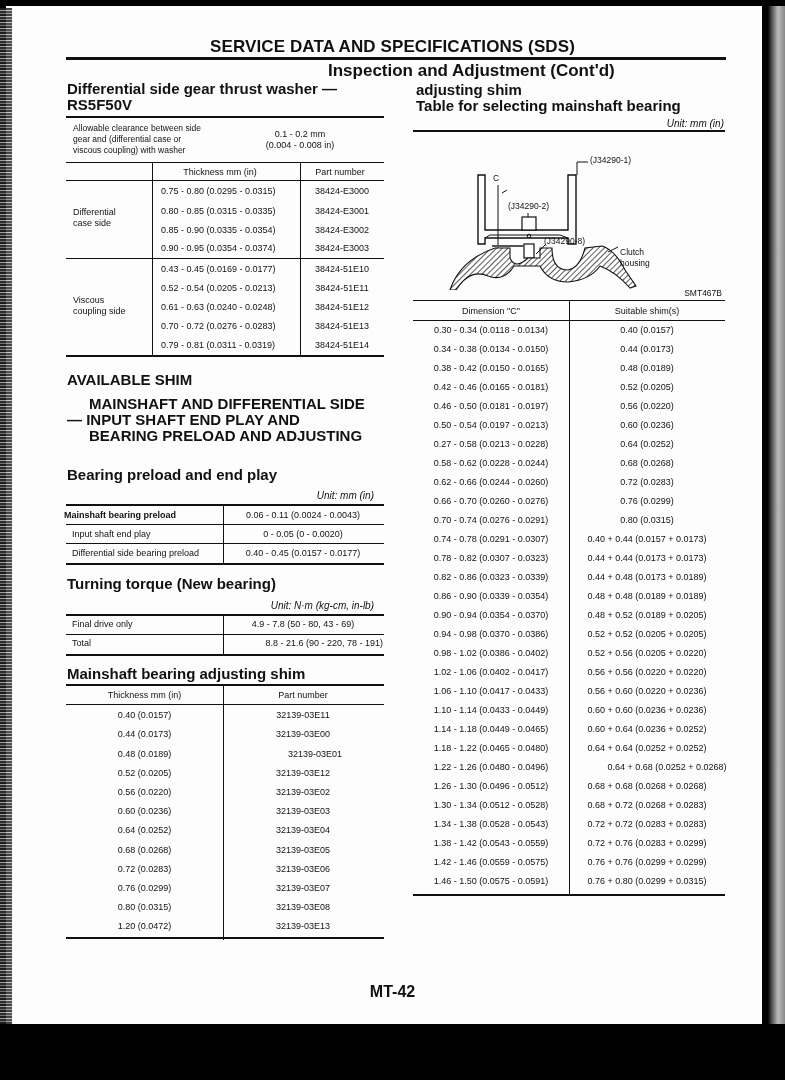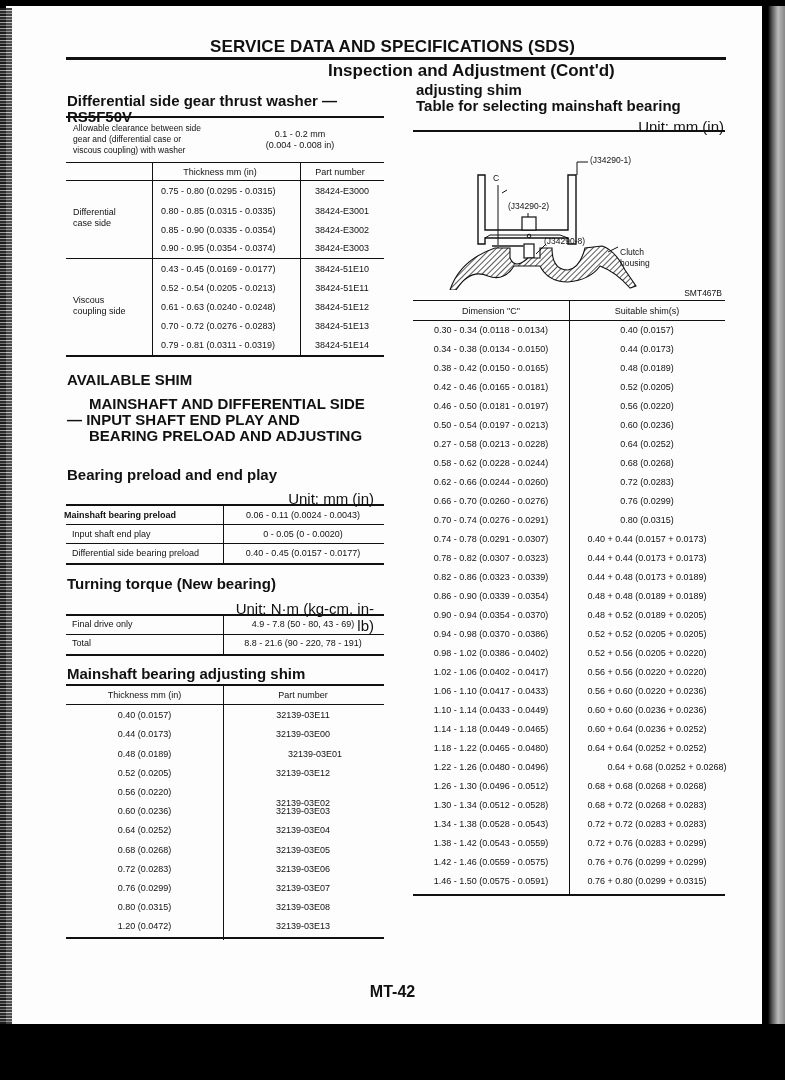--- a/index.html
+++ b/index.html
@@ -31,40 +31,40 @@
   }
 
   .h-sec { position:absolute; font-weight:bold; font-size:15px; line-height:16px; }
   .h-big { position:absolute; font-weight:bold; font-size:15px; line-height:17px; }
 
   .rule { position:absolute; background:#111; }
   .vline { position:absolute; background:#111; width:1px; }
 
   .cell { position:absolute; font-size:9px; white-space:nowrap; }
   .c { text-align:center; }
-  .unit { position:absolute; font-size:15px; }
+  .unit { position:absolute; font-size:10px;font-style:italic; }
 
   .diagram { position:absolute; left:440px; top:140px; width:230px; height:150px; }
   .fig-label { position:absolute; font-size:8.5px; }
 
   .footer { position:absolute; left:0; width:785px; top:983px; text-align:center; font-weight:bold; font-size:16px; }
 </style>
 </head>
 <body>
 
 <div class="page"></div>
 <div class="left-edge"></div>
 <div class="right-edge"></div>
 <div class="bottom-bar"></div>
 
 <div class="hdr-title">SERVICE DATA AND SPECIFICATIONS (SDS)</div>
 <div class="hdr-rule"></div>
 <div class="hdr-sub">Inspection and Adjustment (Cont'd)</div>
 
-<div class="h-sec" style="left:67px;top:93px;">
+<div class="h-sec" style="left:67px;top:81px;">
   <div>Differential side gear thrust washer —</div>
   <div>RS5F50V</div>
 </div>
 <div class="rule" style="left:66px;top:116px;width:318px;height:2px;"></div>
 
 <div class="cell" style="left:73px;top:123px;line-height:11px;font-size:8.5px;">
   <div>Allowable clearance between side</div>
   <div>gear and (differential case or</div>
   <div>viscous coupling) with washer</div>
 </div>
@@ -160,21 +160,21 @@
 <div class="unit" style="left:230px;top:600px;width:144px;text-align:right;">Unit: N·m (kg-cm, in-lb)</div>
 <div class="rule" style="left:66px;top:614px;width:318px;height:2px;"></div>
 <div class="vline" style="left:223px;top:614px;height:41px;"></div>
 <div>
   <div class="cell" style="left:72px;top:619px;">Final drive only</div>
   <div class="cell c" style="left:223px;top:619px;width:160px;">4.9 - 7.8 (50 - 80, 43 - 69)</div>
 </div>
 <div class="rule" style="left:66px;top:634px;width:318px;height:1px;"></div>
 <div>
   <div class="cell" style="left:72px;top:638px;">Total</div>
-  <div class="cell c" style="left:223px;top:638px;width:160px;">8.8 - 21.6 (90 - 220, 78 - 191)</div>
+  <div class="cell c" style="left:223px;top:638px;width:160px;text-align:right;">8.8 - 21.6 (90 - 220, 78 - 191)</div>
 </div>
 <div class="rule" style="left:66px;top:654px;width:318px;height:2px;"></div>
 
 <div class="h-big" style="left:67px;top:665px;">Mainshaft bearing adjusting shim</div>
 <div class="rule" style="left:66px;top:684px;width:318px;height:2px;"></div>
 <div class="cell c" style="left:66px;top:690px;width:157px;">Thickness mm (in)</div>
 <div class="cell c" style="left:223px;top:690px;width:160px;">Part number</div>
 <div class="rule" style="left:66px;top:704px;width:318px;height:1px;"></div>
 <div class="vline" style="left:223px;top:684px;height:256px;"></div>
 
@@ -189,21 +189,21 @@
 <div>
     <div class="cell c" style="left:66px;top:749px;width:157px;">0.48 (0.0189)</div>
     <div class="cell c" style="left:235px;top:749px;width:160px;">32139-03E01</div>
   </div>
 <div>
     <div class="cell c" style="left:66px;top:768px;width:157px;">0.52 (0.0205)</div>
     <div class="cell c" style="left:223px;top:768px;width:160px;">32139-03E12</div>
   </div>
 <div>
     <div class="cell c" style="left:66px;top:787px;width:157px;">0.56 (0.0220)</div>
-    <div class="cell c" style="left:223px;top:787px;width:160px;margin-top:11px;">32139-03E02</div>
+    <div class="cell c" style="left:223px;top:787px;width:160px;">32139-03E02</div>
   </div>
 <div>
     <div class="cell c" style="left:66px;top:806px;width:157px;">0.60 (0.0236)</div>
     <div class="cell c" style="left:223px;top:806px;width:160px;">32139-03E03</div>
   </div>
 <div>
     <div class="cell c" style="left:66px;top:825px;width:157px;">0.64 (0.0252)</div>
     <div class="cell c" style="left:223px;top:825px;width:160px;">32139-03E04</div>
   </div>
 <div>

